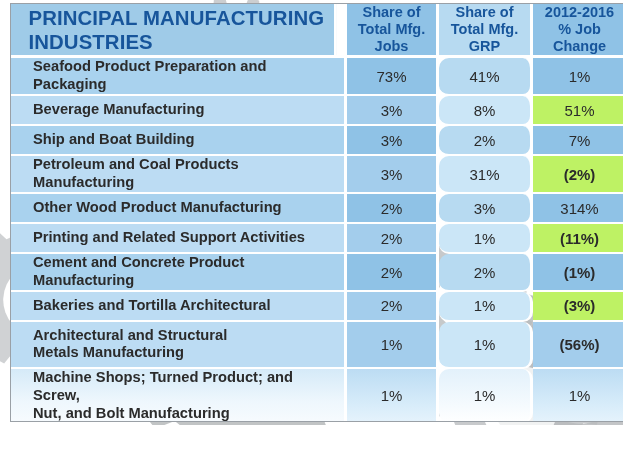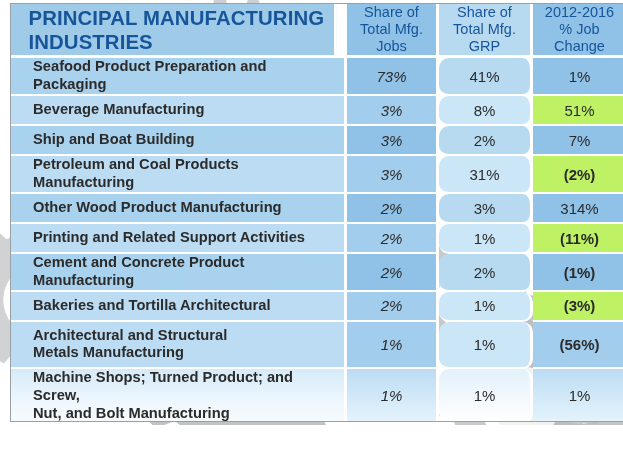--- a/index.html
+++ b/index.html
@@ -80,21 +80,21 @@
     text-align: left;
     vertical-align: middle;
     border-right: 3px solid #ffffff;
     border-bottom: 3px solid #ffffff;
     font-stretch: condensed;
     transform: scaleX(0.97);
     transform-origin: left center;
   }
   .hdr-col {
     color: #17559b;
-    font-weight: normal;
+    font-weight: bold;
     font-size: 14.5px;
     line-height: 1.18;
     text-align: center;
     vertical-align: middle;
     border-bottom: 3px solid #ffffff;
   }
   .hdr-a { background: #8fc2e6; border-right: 3px solid #ffffff; }
   .hdr-b { background: #b7daf1; border-right: 3px solid #ffffff; }
   .hdr-c { background: #8fc2e6; }
 
@@ -109,21 +109,21 @@
     border-right: 3px solid #ffffff;
     border-bottom: 2px solid #ffffff;
     font-weight: bold;
   }
   td.val {
     color: #2b2b2b;
     font-size: 15px;
     text-align: center;
     border-bottom: 2px solid #ffffff;
   }
-  td.val.ca { border-right: 3px solid #ffffff; font-style: italic; }
+  td.val.ca { border-right: 3px solid #ffffff; }
   td.val.cb { border-right: 3px solid #ffffff; border-radius: 10px; }
 
   
   tr.r-odd  td.name { background: #a9d2ee; }
   tr.r-even td.name { background: #bcdcf3; }
   tr.r-odd  td.ca   { background: #8fc2e6; }
   tr.r-even td.ca   { background: #a3cdec; }
   tr.r-odd  td.cb   { background: #b7daf1; }
   tr.r-even td.cb   { background: #cbe6f7; }
   tr.r-odd  td.cc   { background: #8fc2e6; }

